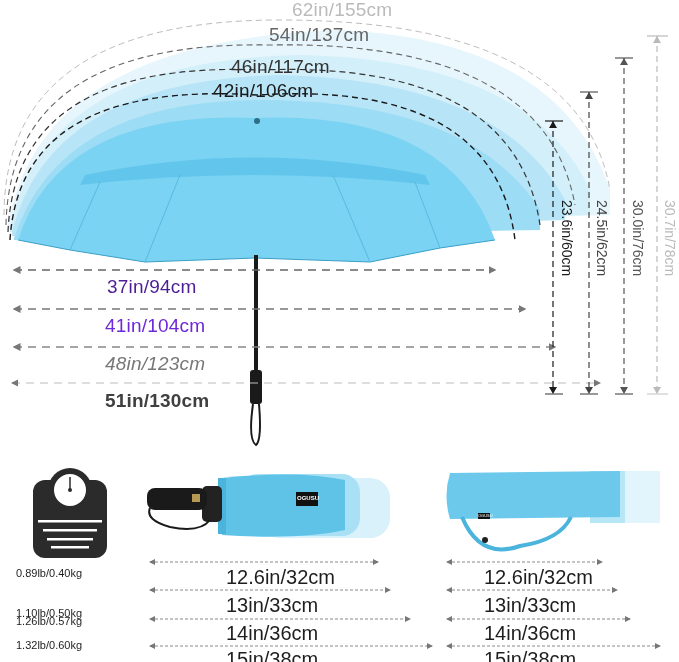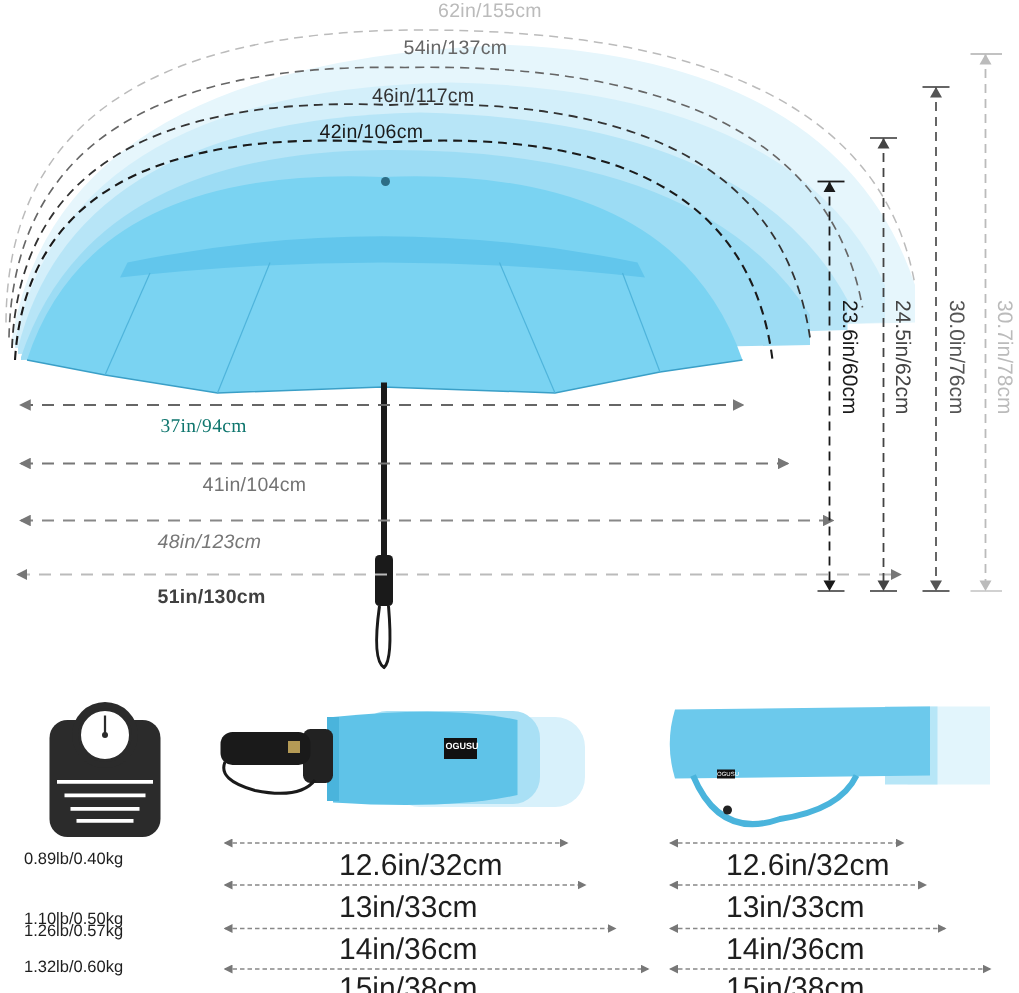--- a/index.html
+++ b/index.html
@@ -1,20 +1,20 @@
 <!DOCTYPE html>
 <html><head>
 <meta charset="utf-8">
 <style>
   html, body { margin: 0; padding: 0; background: #ffffff; }
   body { width: 679px; height: 662px; position: relative; overflow: hidden;
          font-family: "Liberation Sans", "DejaVu Sans", sans-serif; }
   .abs { position: absolute; }
   svg.layer { position: absolute; left: 0; top: 0; }
-  .lbl { position: absolute; white-space: nowrap; font-size: 13px; letter-spacing: 0.2px; }
+  .lbl { position: absolute; white-space: nowrap; font-size: 19px; letter-spacing: 0.2px; }
   .vlbl { position: absolute; white-space: nowrap; font-size: 14px;
           transform-origin: left top; transform: rotate(90deg); }
   .wt { position: absolute; left: 16px; font-size: 11px; color: #1e1e1e; white-space: nowrap; }
   .dim { position: absolute; font-size: 20px; color: #1e1e1e; white-space: nowrap; }
 </style>
 </head>
 <body>
 
 <svg class="layer" width="679" height="662" viewBox="0 0 679 662">
   <defs>
@@ -129,35 +129,35 @@
     <rect x="38" y="520" width="64" height="2.5" fill="#fff"></rect>
     <rect x="43" y="529" width="54" height="2.5" fill="#fff"></rect>
     <rect x="47" y="538" width="46" height="2.5" fill="#fff"></rect>
     <rect x="51" y="546" width="38" height="2.5" fill="#fff"></rect>
   </g>
 </svg>
 
 <div class="lbl" style="left:213px;top:80px;">
   <span style="color:#1a1a1a;">42in/106cm</span>
 </div>
-<div class="lbl" style="left:248px;top:56px;">
+<div class="lbl" style="left:231px;top:56px;">
   <span style="color:#333333;">46in/117cm</span>
 </div>
 <div class="lbl" style="left:269px;top:24px;">
   <span style="color:#666666;margin-top:44px;">54in/137cm</span>
 </div>
 <div class="lbl" style="left:292px;top:-1px;">
   <span style="color:#bbbbbb;">62in/155cm</span>
 </div>
 
 <div class="lbl" style="left:107px;top:276px;">
-  <span style="color:#0f766e;font-family:Liberation Serif, serif;">37in/94cm</span>
+  <span style="color:#4c1d95;">37in/94cm</span>
 </div>
 <div class="lbl" style="left:105px;top:315px;">
-  <span style="color:#737373;margin-left:30px;">41in/104cm</span>
+  <span style="color:#6d28d9;">41in/104cm</span>
 </div>
 <div class="lbl" style="left:105px;top:353px;">
   <span style="color:#777777;font-style:italic;">48in/123cm</span>
 </div>
 <div class="lbl" style="left:105px;top:390px;">
   <span style="color:#404040;font-weight:bold;">51in/130cm</span>
 </div>
 
 <div class="vlbl" style="left:575px;top:200px;">
   <span style="color:#1a1a1a;">23.6in/60cm</span>

